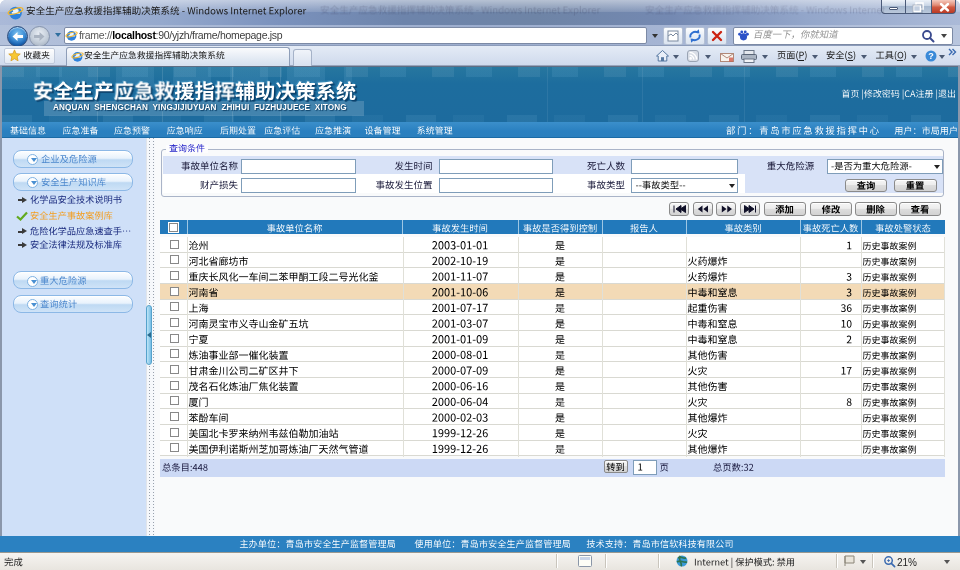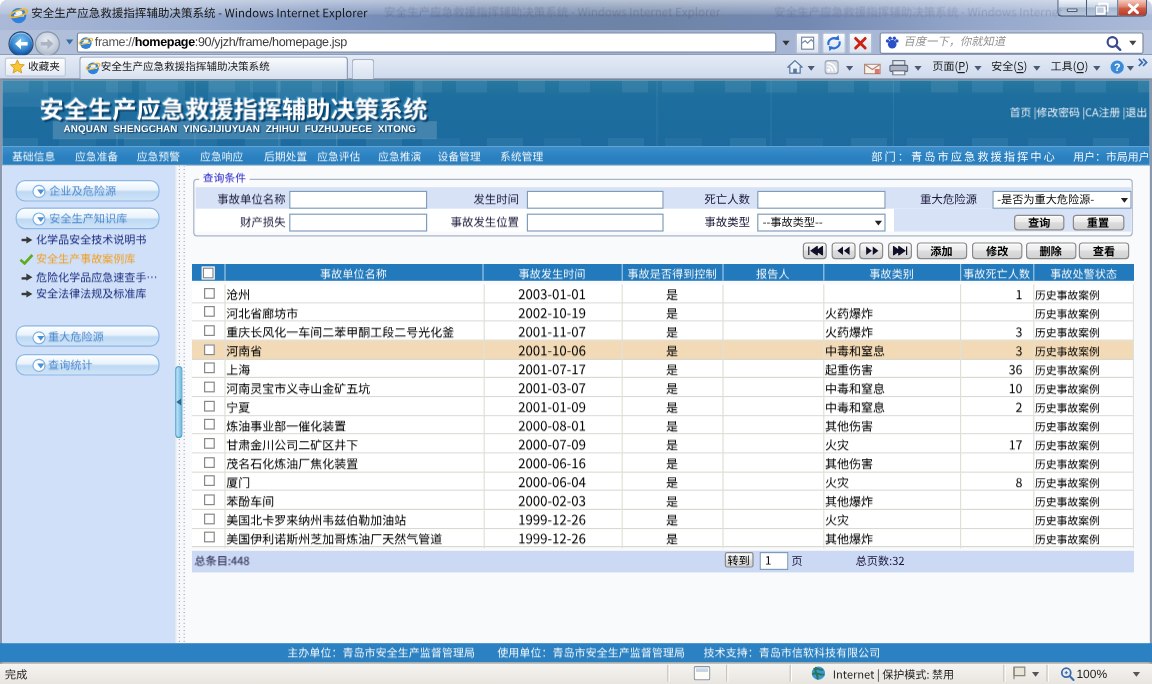--- a/index.html
+++ b/index.html
@@ -128,21 +128,21 @@
     <path d="M6.5 1 L11.5 5.5 L6.5 10 L6.5 7 L1 7 L1 4 L6.5 4 Z" fill="#aab4c2"></path>
   </svg>
 <div class="caret abs" style="left:55px;top:33px;border-top-color:#2f6f9f"></div>
 <div class="abs" id="urlfield"></div>
 <svg class="abs" style="left:65px;top:29px" width="13" height="13" viewBox="0 0 32 32">
     <circle cx="16" cy="17" r="12" fill="#2e82dd"></circle>
     <ellipse cx="16.5" cy="12.5" rx="5.5" ry="3.6" fill="#eaf4fd"></ellipse>
     <rect x="9" y="15" width="15.5" height="3.4" fill="#eaf4fd"></rect>
     <ellipse cx="16" cy="13.5" rx="14.5" ry="4.6" fill="none" stroke="#f2b62c" stroke-width="2.4" transform="rotate(-17 16 13.5)"></ellipse>
   </svg>
-<div class="abs" id="urltext"><span class="gy">frame://</span><b>homepage</b>:90/yjzh/frame/homepage.jsp</div>
+<div class="abs" id="urltext"><span class="gy">frame://</span><b>localhost</b>:90/yjzh/frame/homepage.jsp</div>
 <div class="caret abs" style="left:652px;top:34px;border-top-color:#333"></div>
 <div class="smbtn" style="left:663px;width:20px">
     <svg width="18" height="16">
       <rect x="4" y="3" width="10" height="10" fill="#fff" stroke="#7a8aa0"></rect>
       <path d="M4 8 l3 -2 l2 2 l3 -3 l2 2" fill="none" stroke="#7a8aa0"></path>
     </svg>
   </div>
 <div class="smbtn" style="left:685px;width:20px">
     <svg width="18" height="16" viewBox="0 0 18 16">
       <path d="M4.5 9.5 a5 4.5 0 0 1 7.5-5" fill="none" stroke="#2f6fd0" stroke-width="1.8"></path>
@@ -384,21 +384,21 @@
 <svg class="abs" style="left:843px;top:555px" width="13" height="12">
     <path d="M2 1 h9 v7 h-9 z" fill="#e8e4da" stroke="#8a8578"></path>
     <path d="M2 1 v10" stroke="#8a8578"></path>
   </svg>
 <div class="caret abs" style="left:860px;top:560px;border-top-color:#555"></div>
 <svg class="abs" style="left:883px;top:555px" width="13" height="13" viewBox="0 0 14 14">
     <circle cx="6" cy="6" r="4" fill="none" stroke="#3a6ab0" stroke-width="1.6"></circle>
     <path d="M9 9 L12.5 12.5" stroke="#3a6ab0" stroke-width="1.8" stroke-linecap="round"></path>
     <path d="M4.5 6 h3 M6 4.5 v3" stroke="#3a6ab0" stroke-width="1"></path>
   </svg>
-<div class="dates" style="left:897px;top:557px;font-size:10px;color:#222">100%</div>
+<div class="dates" style="left:897px;top:557px;font-size:10px;color:#222">21%</div>
 <div class="caret abs" style="left:944px;top:560px;border-top-color:#555"></div>
 
 <svg id="overlay" width="960" height="570" viewBox="0 0 960 570">
     <defs>
       <path id="g0" d="M414 -823C430 -793 447 -756 461 -725H93V-522H168V-654H829V-522H908V-725H549C534 -758 510 -806 491 -842ZM656 -378C625 -297 581 -232 524 -178C452 -207 379 -233 310 -256C335 -292 362 -334 389 -378ZM299 -378C263 -320 225 -266 193 -223C276 -195 367 -162 456 -125C359 -60 234 -18 82 9C98 25 121 59 130 77C293 42 429 -10 536 -91C662 -36 778 23 852 73L914 8C837 -41 723 -96 599 -148C660 -209 707 -285 742 -378H935V-449H430C457 -499 482 -549 502 -596L421 -612C401 -561 372 -505 341 -449H69V-378Z"></path>
       <path id="g1" d="M493 -851C392 -692 209 -545 26 -462C45 -446 67 -421 78 -401C118 -421 158 -444 197 -469V-404H461V-248H203V-181H461V-16H76V52H929V-16H539V-181H809V-248H539V-404H809V-470C847 -444 885 -420 925 -397C936 -419 958 -445 977 -460C814 -546 666 -650 542 -794L559 -820ZM200 -471C313 -544 418 -637 500 -739C595 -630 696 -546 807 -471Z"></path>
       <path id="g2" d="M239 -824C201 -681 136 -542 54 -453C73 -443 106 -421 121 -408C159 -453 194 -510 226 -573H463V-352H165V-280H463V-25H55V48H949V-25H541V-280H865V-352H541V-573H901V-646H541V-840H463V-646H259C281 -697 300 -752 315 -807Z"></path>
       <path id="g3" d="M263 -612C296 -567 333 -506 348 -466L416 -497C400 -536 361 -596 328 -639ZM689 -634C671 -583 636 -511 607 -464H124V-327C124 -221 115 -73 35 36C52 45 85 72 97 87C185 -31 202 -206 202 -325V-390H928V-464H683C711 -506 743 -559 770 -606ZM425 -821C448 -791 472 -752 486 -720H110V-648H902V-720H572L575 -721C561 -755 530 -805 500 -841Z"></path>
       <path id="g4" d="M264 -490C305 -382 353 -239 372 -146L443 -175C421 -268 373 -407 329 -517ZM481 -546C513 -437 550 -295 564 -202L636 -224C621 -317 584 -456 549 -565ZM468 -828C487 -793 507 -747 521 -711H121V-438C121 -296 114 -97 36 45C54 52 88 74 102 87C184 -62 197 -286 197 -438V-640H942V-711H606C593 -747 565 -804 541 -848ZM209 -39V33H955V-39H684C776 -194 850 -376 898 -542L819 -571C781 -398 704 -194 607 -39Z"></path>
       <path id="g5" d="M262 -181V-34C262 45 292 65 409 65C434 65 615 65 640 65C735 65 760 36 770 -85C749 -89 718 -100 701 -112C696 -16 688 -3 635 -3C595 -3 443 -3 413 -3C349 -3 337 -8 337 -34V-181ZM412 -209C466 -159 528 -89 555 -43L616 -84C587 -131 524 -198 469 -245ZM767 -180C813 -114 861 -23 880 33L950 4C930 -53 880 -140 833 -206ZM145 -179C121 -121 82 -40 42 11L111 44C147 -9 184 -91 210 -150ZM322 -843C274 -754 183 -645 51 -568C68 -556 93 -531 104 -514C129 -530 153 -547 176 -565V-543H745V-459H189V-400H745V-314H155V-251H819V-605H618C649 -646 681 -693 704 -735L653 -768L641 -765H363C377 -786 390 -807 402 -828ZM224 -605C258 -636 289 -669 316 -702H599C579 -669 555 -633 531 -605Z"></path>

